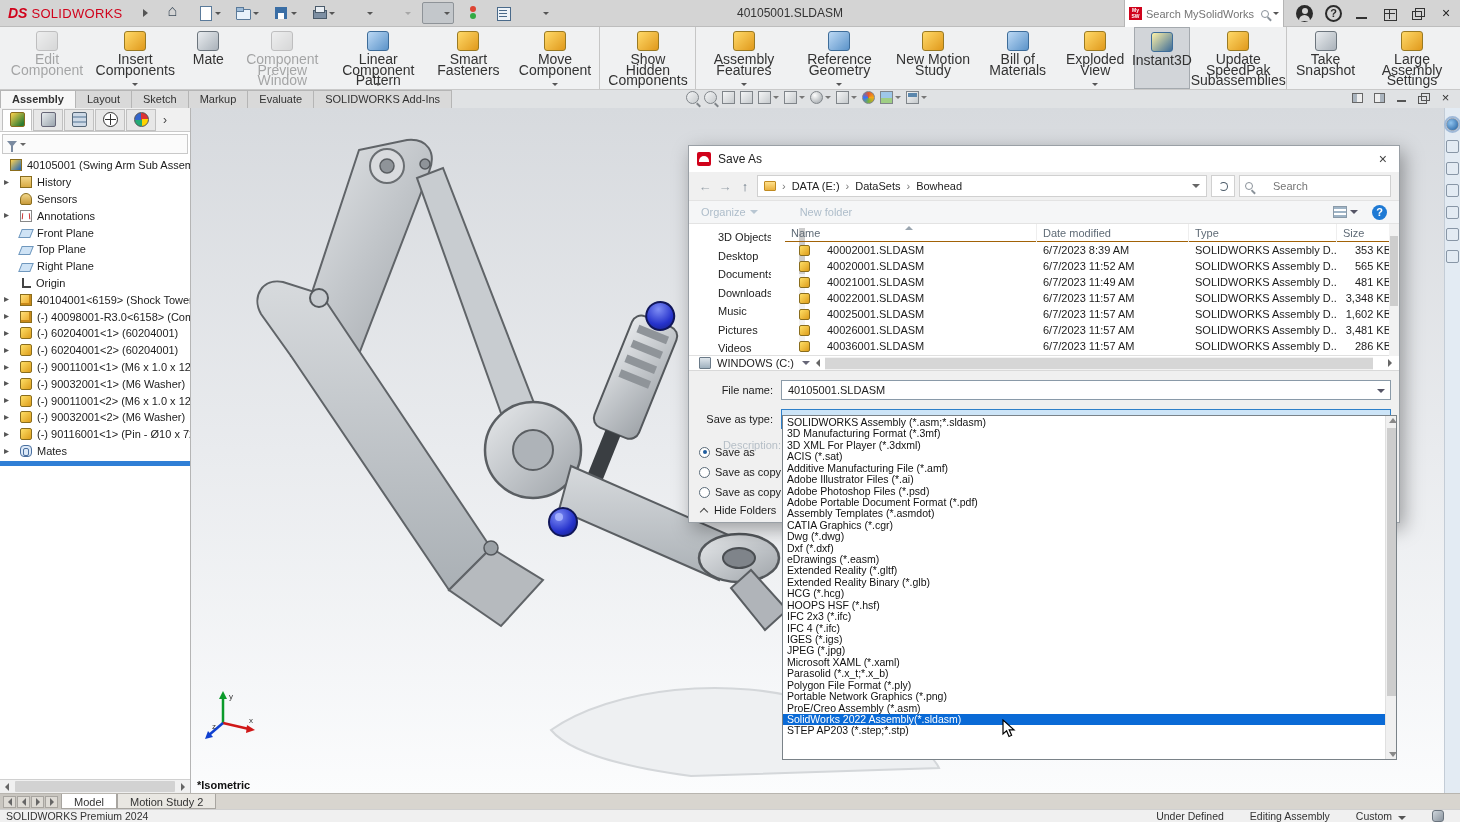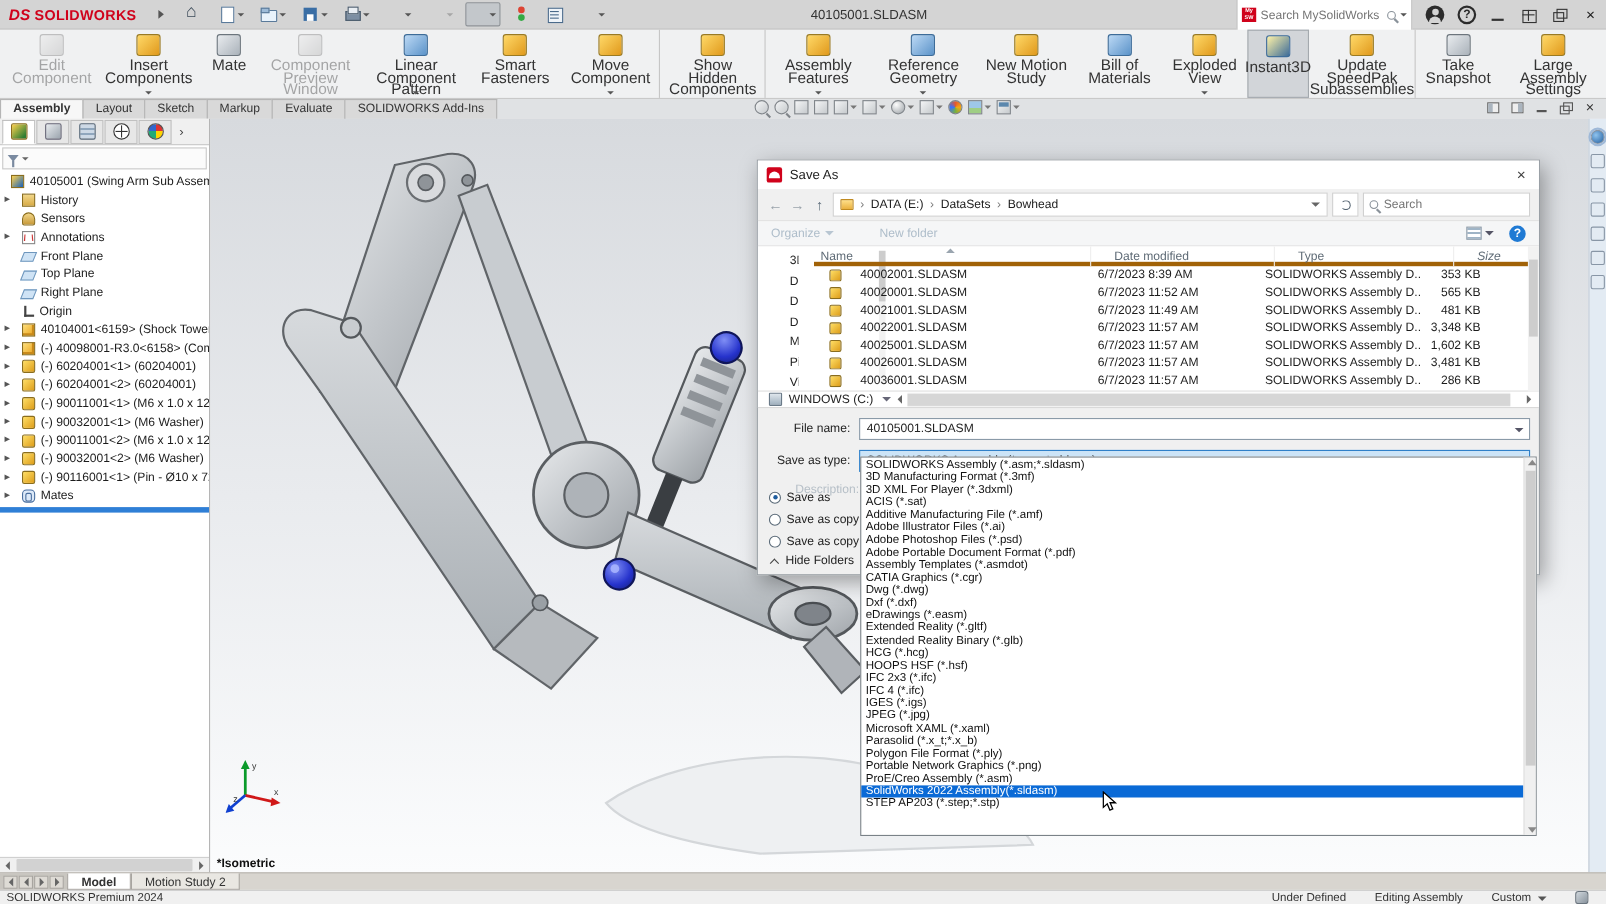--- a/index.html
+++ b/index.html
@@ -4,21 +4,21 @@
 <style>
   * { margin:0; padding:0; box-sizing:border-box; }
   html,body { width:1460px; height:822px; overflow:hidden; }
   body { font-family:"Liberation Sans","DejaVu Sans",sans-serif; font-size:11px; color:#222; background:#f0f0f0; }
   .app { position:relative; width:1460px; height:822px; overflow:hidden; background:#f0f0f0; }
 
   
   .titlebar { position:absolute; left:0; top:0; width:1460px; height:27px; background:#d4d4d4; border-bottom:1px solid #bdbdbd; display:flex; align-items:center; }
   .sw-logo { display:flex; align-items:center; gap:4px; padding:0 6px 0 8px; }
   .sw-logo .ds { color:#d0021b; font-weight:bold; font-style:italic; font-size:14px; }
-  .sw-logo .swname { color:#d0021b; font-weight:bold; font-size:13px; letter-spacing:.3px;text-align:center; }
+  .sw-logo .swname { color:#d0021b; font-weight:normal; font-size:13px; letter-spacing:.3px;text-align:center; }
   .logo-caret { width:0;height:0;border-left:5px solid #555;border-top:4px solid transparent;border-bottom:4px solid transparent; margin:0 10px 0 14px; }
   .qat { display:flex; align-items:center; gap:8px; margin-left:6px; }
   .qat-item { display:flex; align-items:center; gap:2px; padding:2px 3px; border-radius:2px; }
   .qat-item.active { background:#c3c7cb; border:1px solid #8e9398; }
   .qat-item.disabled { opacity:.35; filter:grayscale(1); }
   .qat-caret { width:0;height:0;border-top:3px solid #555;border-left:3px solid transparent;border-right:3px solid transparent; display:none; }
   .qat-item.caret .qat-caret { display:block; }
   .qi { width:16px; height:16px; display:inline-block; position:relative; }
   .qi[data-g="home"]::before { content:"⌂"; font-size:16px; color:#3b4a58; position:absolute; left:1px; top:-3px; }
   .qi[data-g="new-document"]::before { content:""; position:absolute; left:3px; top:1px; width:10px; height:13px; background:#fff; border:1px solid #5a7austrian; border:1px solid #5a7a9a; }
@@ -153,44 +153,44 @@
   .dlg-nav { height:28px; display:flex; align-items:center; padding:0 8px; gap:4px; background:#f0f0f0; }
   .nav-arrow { color:#9aa3ab; font-size:13px; width:16px; text-align:center; }
   .nav-up { color:#5a6a78; font-size:13px; width:16px; text-align:center; }
   .breadcrumb-bar { flex:1; height:22px; background:#fff; border:1px solid #d0d0d0; display:flex; align-items:center; padding:0 6px; gap:6px; }
   .bc-folder { width:12px; height:10px; background:linear-gradient(180deg,#ffe08a,#eab13f); border:1px solid #c08a20; border-radius:1px; }
   .bc-sep { color:#777; font-size:11px; }
   .bc-part { color:#222; }
   .bc-caret { margin-left:auto; width:0;height:0;border-top:4px solid #666;border-left:4px solid transparent;border-right:4px solid transparent; }
   .refresh-btn { width:24px; height:22px; background:#fff; border:1px solid #d0d0d0; display:flex; align-items:center; justify-content:center; }
   .refresh-glyph { width:9px; height:9px; border:1.5px solid #4a5a68; border-left-color:transparent; border-radius:50%; position:relative; }
-  .dlg-search { width:152px; height:22px; background:#fff; border:1px solid #d0d0d0; display:flex; align-items:center; padding:0 5px; gap:5px; }
+  .dlg-search { width:152px; height:22px; background:#fff; border:1px solid #d0d0d0; display:flex; align-items:center; padding:0 5px; gap:20px; }
   .dlg-search input { border:none; outline:none; width:110px; font-size:11px; color:#777; font-family:inherit; background:transparent; }
   .mag { width:8px; height:8px; border:1.5px solid #8a929a; border-radius:50%; position:relative; flex:none; }
   .mag::after { content:""; position:absolute; right:-4px; bottom:-3px; width:5px; height:1.5px; background:#8a929a; transform:rotate(45deg); }
   .dlg-toolbar { height:24px; display:flex; align-items:center; padding:0 12px; background:#f5f6f7; border-top:1px solid #e3e3e3; border-bottom:1px solid #e3e3e3; }
   .dim-label { color:#aebdca; }
   .organize { display:flex; align-items:center; gap:4px; margin-right:42px; }
   .org-caret { width:0;height:0;border-top:4px solid #b8c6d2;border-left:4px solid transparent;border-right:4px solid transparent; }
   .dlg-toolbar .right { margin-left:auto; display:flex; align-items:center; gap:14px; }
   .viewmode-icon { width:14px; height:12px; background:repeating-linear-gradient(180deg,#9fb4c6 0 2px,#fff 2px 4px); border:1px solid #8a9aa8; }
   .help-badge { width:15px; height:15px; border-radius:50%; background:#1f7ad4; color:#fff; font-weight:bold; text-align:center; line-height:15px; font-size:11px; }
   .dlg-body { position:relative; height:132px; background:#fff; border-bottom:1px solid #e0e0e0; display:flex; }
   .dlg-sidebar { width:108px; padding:4px 0 0 10px; overflow:hidden; }
   .side-item { display:flex; align-items:center; gap:7px; height:18.5px; white-space:nowrap; }
   .si { width:12px; height:12px; flex:none; border-radius:2px; }
   .si.drive { background:linear-gradient(180deg,#dfe6ec,#9fb0be); border:1px solid #6a7a88; border-radius:1px; }
   .side-scroll { position:absolute; left:110px; top:4px; width:6px; height:120px; background:#f2f2f2; }
   .side-scroll .thumb { width:6px; height:46px; background:#cdcdcd; }
   .dlg-list { flex:1; margin-left:14px; position:relative; }
-  .list-header { display:flex; height:18px; border-bottom:4px solid #a16207; color:#5f6b76;gap:15px; }
+  .list-header { display:flex; height:18px; border-bottom:1px solid #a16207; color:#5f6b76; }
   .lh { padding-left:6px; border-right:1px solid #eee; height:18px; line-height:18px; position:relative; }
   .lh.name { width:252px; }
   .lh.name::after { content:""; position:absolute; left:120px; top:2px; width:0; height:0; border-bottom:4px solid #9aa5af; border-left:4px solid transparent; border-right:4px solid transparent; }
-  .lh.date { width:152px; } .lh.type { width:148px; } .lh.size { width:62px;font-style:italic; }
+  .lh.date { width:152px; } .lh.type { width:148px; } .lh.size { width:62px; }
   .file-row { display:flex; height:16px; align-items:center; color:#1c1c1c; }
   .fr-name { width:252px; display:flex; align-items:center; gap:17px; padding-left:14px; white-space:nowrap; overflow:hidden; }
   .fi { width:11px; height:11px; background:linear-gradient(135deg,#ffdf66,#dd9d1b); border:1px solid #8a6d1d; border-radius:2px; flex:none; }
   .fr-date { width:152px; padding-left:6px; } .fr-type { width:148px; padding-left:6px; white-space:nowrap; overflow:hidden; } .fr-size { width:62px; text-align:right; padding-right:8px; }
   .list-vscroll { position:absolute; right:0; top:0; width:10px; height:132px; background:#f2f2f2; }
   .list-vscroll .thumb { margin:12px 1px; width:8px; height:70px; background:#cdcdcd; }
   .dlg-hscroll-row { height:15px; display:flex; align-items:center; background:#fff; border-bottom:1px solid #d9d9d9; }
   .drive-cell { width:122px; display:flex; align-items:center; gap:6px; padding-left:10px; }
   .drive-caret { width:0;height:0;border-top:4px solid #667;border-left:4px solid transparent;border-right:4px solid transparent; margin-left:2px; }
   .hscroll { flex:1; height:13px; background:#f2f2f2; display:flex; align-items:center; margin-right:10px; }
@@ -216,21 +216,21 @@
   .dd-scroll { position:absolute; right:0; top:0; width:11px; height:100%; background:#f0f0f0; border-left:1px solid #e0e0e0; }
   .dd-scroll .up { position:absolute; top:2px; left:2.5px; width:0;height:0;border-bottom:5px solid #888;border-left:4px solid transparent;border-right:4px solid transparent; }
   .dd-scroll .down { position:absolute; bottom:2px; left:2.5px; width:0;height:0;border-top:5px solid #888;border-left:4px solid transparent;border-right:4px solid transparent; }
   .dd-scroll .thumb { position:absolute; top:12px; left:1px; width:9px; height:268px; background:#cdcdcd; }
 
   
   .sheet-tabs { position:absolute; left:0; top:793px; width:1460px; height:16px; background:#d8d5cf; border-top:1px solid #b8b5af; display:flex; align-items:stretch; }
   .st-nav { display:flex; align-items:center; gap:1px; padding:0 3px; background:#c9c6c0; }
   .st-btn { width:13px; height:12px; background:#dedbd5; border:1px solid #a8a5a0; display:flex; align-items:center; justify-content:center; }
   .sheet-tab { padding:1px 12px 0; border:1px solid #a8a5a0; border-top:none; background:#e9e7e2; color:#333; display:flex; align-items:center; }
-  .sheet-tab.active { background:#fff; font-weight:bold; }
+  .sheet-tab.active { background:#fff; font-weight:normal; }
   .statusbar { position:absolute; left:0; top:809px; width:1460px; height:13px; background:#f0f0f0; border-top:1px solid #d0d0d0; display:flex; align-items:center; padding:0 6px; font-size:10.5px; color:#333; }
   .sb-right { margin-left:auto; display:flex; align-items:center; gap:26px; padding-right:10px; }
   .sb-caret { width:0;height:0;border-top:4px solid #555;border-left:4px solid transparent;border-right:4px solid transparent; display:inline-block; margin-left:6px; }
   .sb-icon { width:12px; height:12px; border-radius:3px; background:linear-gradient(135deg,#cfd6dc,#8a949e); border:1px solid #6a747e; }
 
   .cursor { position:absolute; left:1002px; top:719px; z-index:50; }
 </style>
 </head>
 <body>
 

